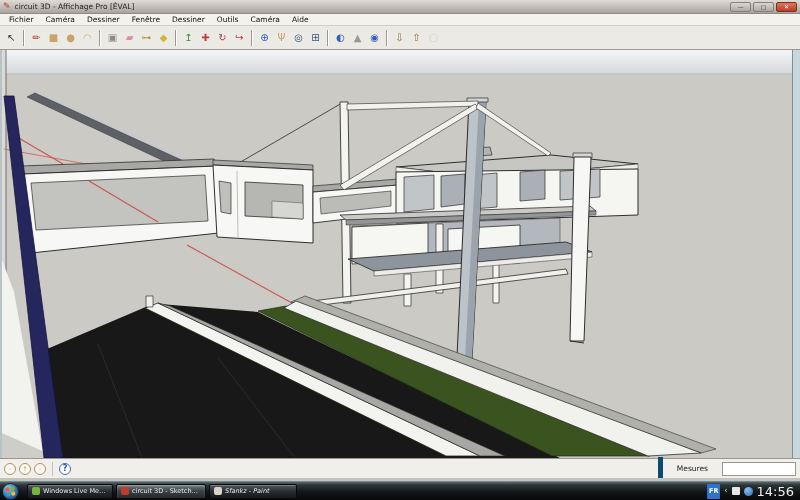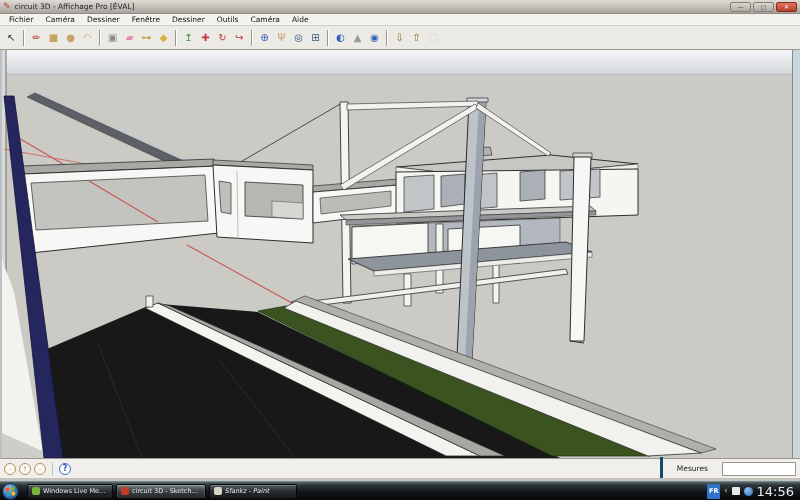--- a/index.html
+++ b/index.html
@@ -38,21 +38,21 @@
   
   .statusbar{position:absolute;left:0;top:458px;width:800px;height:20px;background:#f0efec;
     border-top:1px solid #9b978f;display:flex;align-items:center;padding:0 4px;gap:3px;}
   .orb{width:12px;height:12px;border-radius:50%;border:1.5px solid #b5905a;background:#fbf9f5;
     display:flex;align-items:center;justify-content:center;font-size:6px;color:#b5905a;}
   .sb-sep{width:1px;height:14px;background:#c5c2bc;margin:0 3px;}
   .help-orb{width:12px;height:12px;border-radius:50%;border:1.5px solid #3f6cc0;background:#fff;
     color:#2a54b8;font-size:8px;font-weight:bold;display:flex;align-items:center;justify-content:center;}
   .sb-msg{font-size:7.5px;color:#111;white-space:nowrap;}
   .sb-right{margin-left:auto;display:flex;align-items:center;height:100%;}
-  .mesures-label{font-size:7.5px;color:#222;padding:12px 14px;border-left:3px solid #0c4a6e;height:100%;
+  .mesures-label{font-size:7.5px;color:#222;padding:12px 14px;border-left:5px solid #0c4a6e;height:100%;
     display:flex;align-items:center;}
   .mesures-input{width:74px;height:14px;border:1px solid #9a968f;background:#fff;font-size:7.5px;padding:0 2px;}
 
   .win-bottom{position:absolute;left:0;top:478px;width:800px;height:3px;background:#c6c3bd;}
 
   
   .taskbar{position:absolute;left:0;top:481px;width:800px;height:19px;
     background:linear-gradient(180deg,#5a666b 0%,#2d3438 18%,#131619 55%,#070809 100%);
     border-top:1px solid #6f8d91;display:flex;align-items:center;padding:0 2px;}
   .start-orb{width:17px;height:17px;border-radius:50%;margin-right:8px;position:relative;

